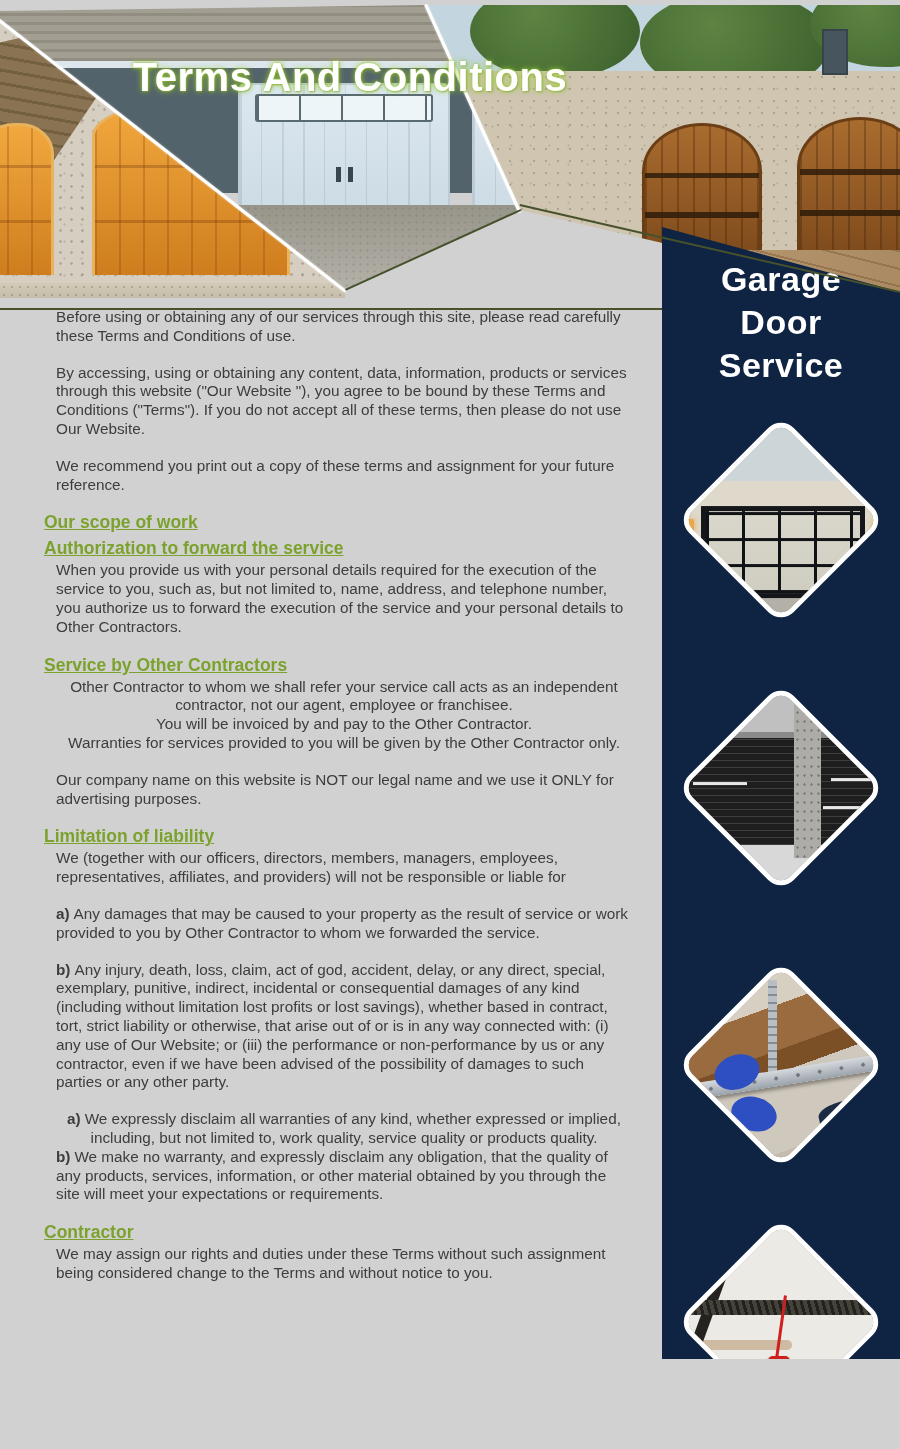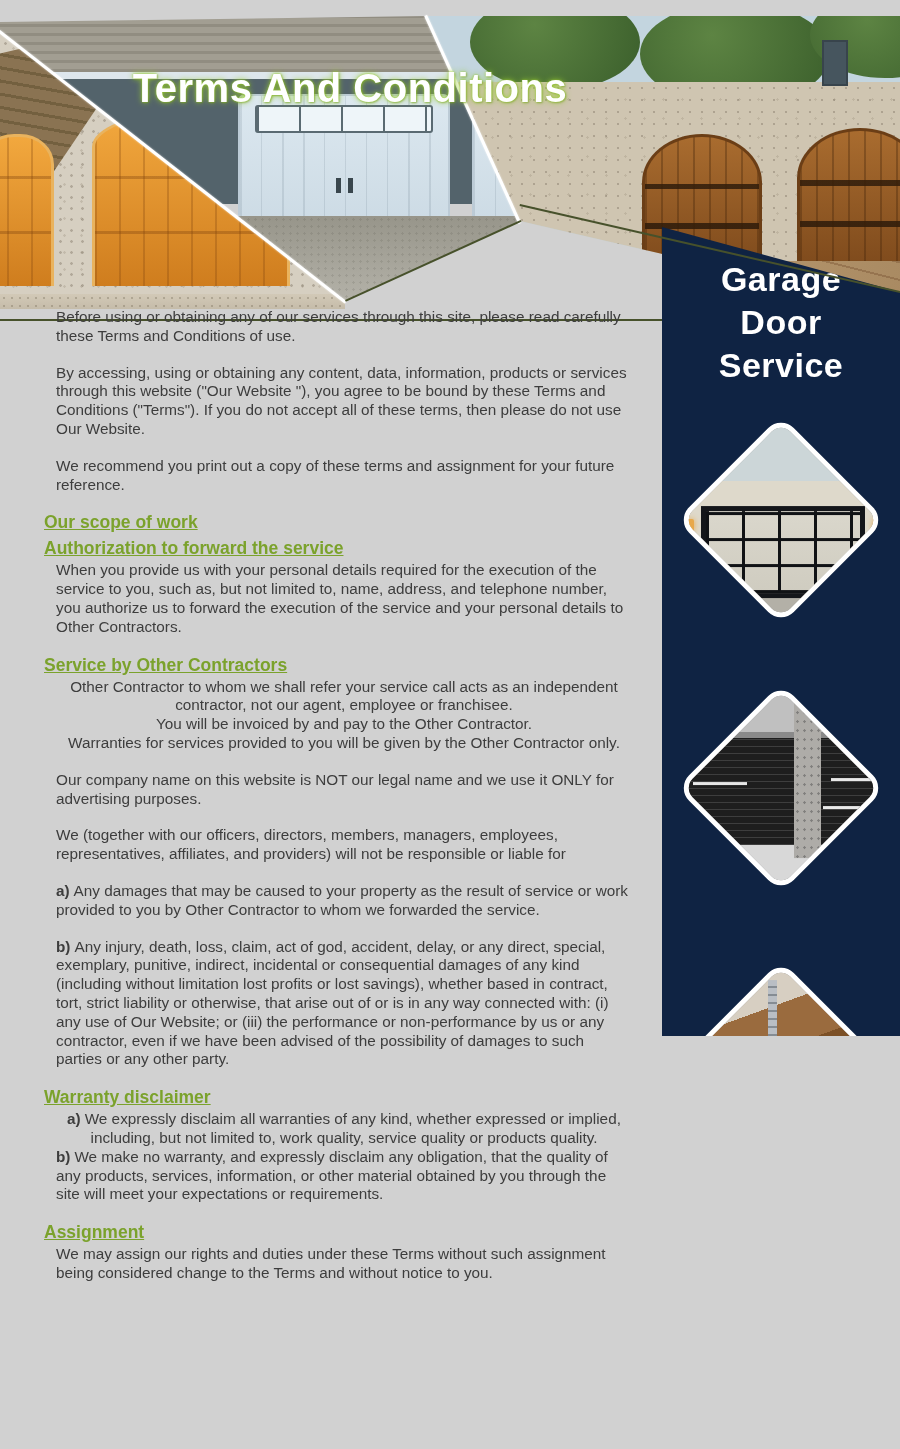--- a/index.html
+++ b/index.html
@@ -8,21 +8,21 @@
   }
   *{box-sizing:border-box;}
   html,body{margin:0;padding:0;}
   body{
     width:900px;height:1449px;position:relative;overflow:hidden;
     background:var(--bg);
     font-family:"Liberation Sans","DejaVu Sans",sans-serif;
     color:var(--txt);
   }
   
-  .hero{position:absolute;left:0;top:16px;width:900px;height:305px;border-bottom:2px solid var(--olive);}
+  .hero{position:absolute;left:0;top:5px;width:900px;height:305px;border-bottom:2px solid var(--olive);}
   .hero-layer{position:absolute;inset:0;overflow:hidden;}
   
   .hero-center{clip-path:polygon(0 6px,427px 0,520px 205px,345px 285px,0 18px);z-index:1;}
   .hc-roof{position:absolute;left:0;top:0;right:0;height:62px;
     background:repeating-linear-gradient(0deg,#a29e92 0 6px,#918d81 6px 9px);}
   .hc-gable{position:absolute;left:470px;top:0;width:270px;height:112px;
     clip-path:polygon(50% 0,100% 100%,0 100%);
     background:repeating-linear-gradient(0deg,#e4ebef 0 9px,#4d5d66 9px 24px);}
   .hc-wall{position:absolute;left:0;top:56px;right:0;height:132px;background:#53636b;}
   .hc-trim{position:absolute;left:0;top:56px;right:0;height:7px;background:#dde6ec;}
@@ -107,21 +107,21 @@
     text-shadow:0 0 6px rgba(154,205,50,.95),0 0 2px rgba(154,205,50,.9),1px 1px 2px rgba(90,120,20,.5);}
   
   .content{position:absolute;left:0;top:295px;width:662px;padding:13px 18px 0 44px;
     font-size:15.3px;line-height:18.8px;}
   .content p{margin:0 12px 18px;}
   .content p.tight{margin-bottom:0;text-align:center;}
   .content p.sp{margin-top:18px;}
   .content h3{margin:5px 0 2px;font-size:17.5px;line-height:21px;color:var(--accent);font-weight:bold;text-decoration:underline;}
   .pfx{font-weight:bold;margin-right:4px;}
   
-  .sidebar{position:absolute;left:662px;top:0;width:238px;height:1036px;background:var(--navy);
+  .sidebar{position:absolute;left:662px;top:0;width:238px;height:1359px;background:var(--navy);
     clip-path:polygon(0 227px,100% 292px,100% 100%,0 100%);z-index:5;}
   .sb-heading{position:absolute;left:0;top:258px;width:100%;text-align:center;color:var(--white);
     font-size:34px;font-weight:bold;line-height:43px;letter-spacing:.5px;}
   .dia{position:absolute;left:50%;width:148px;height:148px;border:5px solid #fff;border-radius:18px;
     overflow:hidden;transform:translate(-50%,-50%) rotate(45deg);background:#888;}
   .dia-in{position:absolute;left:-31px;top:-31px;width:210px;height:210px;transform:rotate(-45deg);}
   #dia1{top:520px;} #dia2{top:788px;} #dia3{top:1065px;} #dia4{top:1322px;}
   
   .s1{background:linear-gradient(#ccd6d8 0 28%,#ded9cb 28% 40%,#ded9cb 40% 84%,#b3b0a7 84%);}
   .s1 .door{position:absolute;left:12%;right:10%;top:40%;bottom:16%;border:5px solid #14161a;
@@ -216,33 +216,33 @@
 
   <section>
     <h3>Service by Other Contractors</h3>
     <p class="tight">Other Contractor to whom we shall refer your service call acts as an independent contractor, not our agent, employee or franchisee.</p>
     <p class="tight">You will be invoiced by and pay to the Other Contractor.</p>
     <p class="tight">Warranties for services provided to you will be given by the Other Contractor only.</p>
     <p class="sp">Our company name on this website is NOT our legal name and we use it ONLY for advertising purposes.</p>
   </section>
 
   <section>
+    <h3>Limitation of liability</h3>
     <p>We (together with our officers, directors, members, managers, employees, representatives, affiliates, and providers) will not be responsible or liable for</p>
     <p><span class="pfx">a)</span><span>Any damages that may be caused to your property as the result of service or work provided to you by Other Contractor to whom we forwarded the service.</span></p>
     <p><span class="pfx">b)</span><span>Any injury, death, loss, claim, act of god, accident, delay, or any direct, special, exemplary, punitive, indirect, incidental or consequential damages of any kind (including without limitation lost profits or lost savings), whether based in contract, tort, strict liability or otherwise, that arise out of or is in any way connected with: (i) any use of Our Website; or (iii) the performance or non-performance by us or any contractor, even if we have been advised of the possibility of damages to such parties or any other party.</span></p>
   </section>
 
   <section>
-    <h3>Warranty disclaimer</h3>
     <p class="tight"><span class="pfx">a)</span><span>We expressly disclaim all warranties of any kind, whether expressed or implied, including, but not limited to, work quality, service quality or products quality.</span></p>
     <p><span class="pfx">b)</span><span>We make no warranty, and expressly disclaim any obligation, that the quality of any products, services, information, or other material obtained by you through the site will meet your expectations or requirements.</span></p>
   </section>
 
   <section>
-    <h3>Assignment</h3>
+    <h3>Contractor</h3>
     <p>We may assign our rights and duties under these Terms without such assignment being considered change to the Terms and without notice to you.</p>
   </section>
 </div>
 
 <div class="sidebar">
   <div class="sb-heading">
     <div>Garage</div>
     <div>Door</div>
     <div>Service</div>
   </div>

